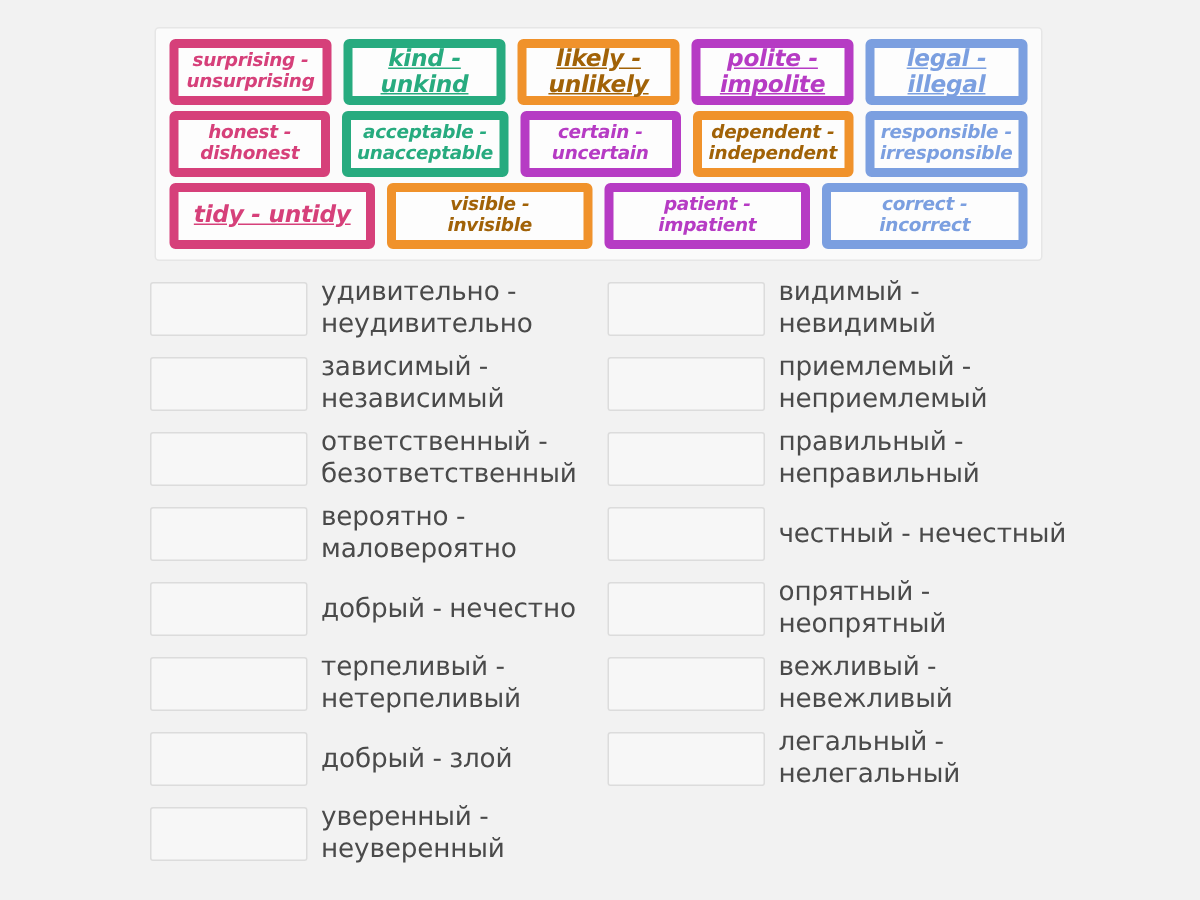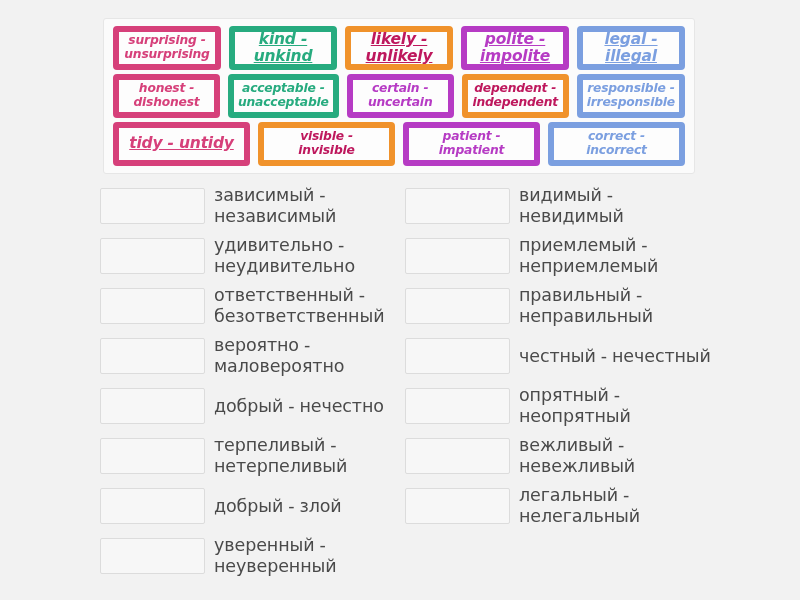--- a/index.html
+++ b/index.html
@@ -59,21 +59,21 @@
   .word-card .card-text {
     display: block;
     width: 100%;
   }
   
   .word-card.one-line .card-text { font-size: 15.5px; text-decoration: underline; }
   .word-card.two-line .card-text { font-size: 12.3px; }
 
   .c-pink   { border-color: #d6407a; color: #d6407a; }
   .c-green  { border-color: #27ab7f; color: #27ab7f; }
-  .c-orange { border-color: #f0922b; color: #be185d; align-items: center; }
+  .c-orange { border-color: #f0922b; color: #a16207; align-items: center; }
   .c-purple { border-color: #b63bc4; color: #b63bc4; }
   .c-blue   { border-color: #7b9fe0; color: #7b9fe0; }
 
   
   #answer-area {
     position: absolute;
     left: 0;
     top: 183px;
     width: 800px;
     height: 400px;
@@ -165,28 +165,28 @@
       <div class="word-card c-blue two-line">
         <span class="card-text">correct -<br>incorrect</span>
       </div>
     </div>
 </div>
 
 <div id="answer-area">
   <div class="answer-col" id="answer-col-left">
       <div class="answer-row">
         <div class="drop-zone"></div>
+        <div class="answer-text">удивительно - неудивительно</div>
+      </div>
+      <div class="answer-row">
+        <div class="drop-zone"></div>
         <div class="answer-text">зависимый - независимый</div>
       </div>
       <div class="answer-row">
         <div class="drop-zone"></div>
-        <div class="answer-text">удивительно - неудивительно</div>
-      </div>
-      <div class="answer-row">
-        <div class="drop-zone"></div>
         <div class="answer-text">ответственный - безответственный</div>
       </div>
       <div class="answer-row">
         <div class="drop-zone"></div>
         <div class="answer-text">вероятно - маловероятно</div>
       </div>
       <div class="answer-row">
         <div class="drop-zone"></div>
         <div class="answer-text">добрый - нечестно</div>
       </div>

